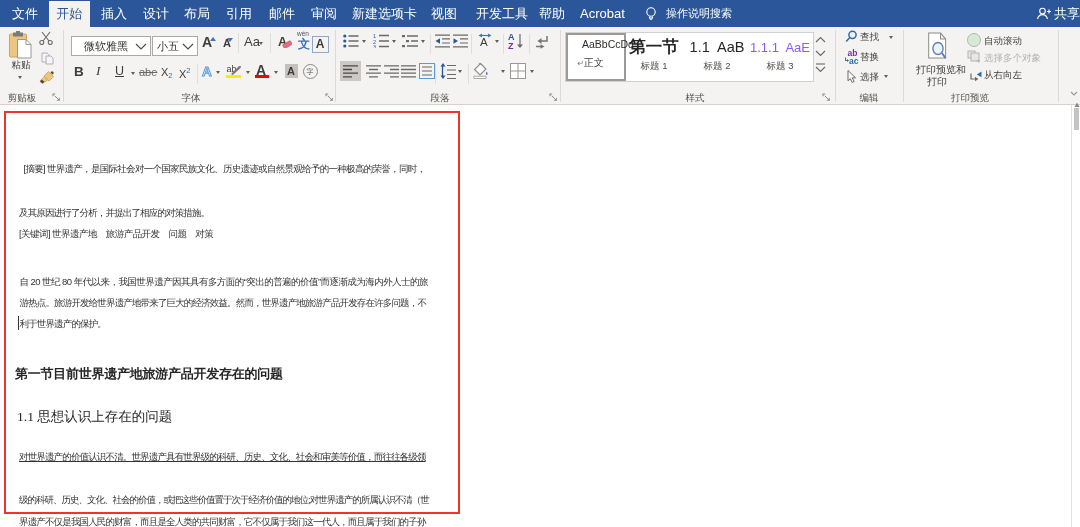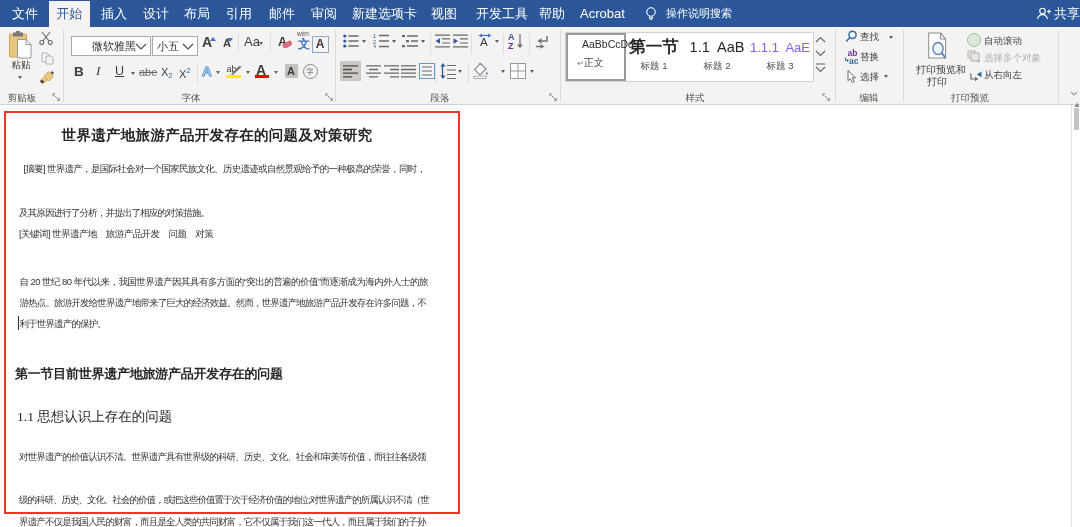--- a/index.html
+++ b/index.html
@@ -90,21 +90,21 @@
     </svg>
     <div class="glabel" style="left:2px;width:40px;">剪贴板</div>
     <svg class="abs launch" style="left:52px;top:66px;" width="9" height="9" viewBox="0 0 9 9">
         <path d="M1 3.2V1h2.2" stroke="#8a8886" fill="none" stroke-width="1.1"></path>
         <path d="M2.8 2.8l3 3" stroke="#8a8886" stroke-width="1"></path>
         <path d="M7.8 4.6v3.2H4.6z" fill="#8a8886"></path>
       </svg>
     <div class="vsep" style="left:63px;"></div>
 
     <div class="combo" style="left:71px;top:9px;width:78px;height:18px;">
-      <span style="padding-left:20px;">微软雅黑</span>
+      <span style="padding-left:12px;">微软雅黑</span>
       <svg class="abs" style="right:3px;top:6px;" width="12" height="7" viewBox="0 0 12 7">
           <path d="M1 1l5 5 5-5" fill="none" stroke="#4f4d4b" stroke-width="1.2"></path>
         </svg>
     </div>
     <div class="combo" style="left:152px;top:9px;width:44px;height:18px;">
       <span style="padding-left:4px;">小五</span>
       <svg class="abs" style="right:3px;top:6px;" width="12" height="7" viewBox="0 0 12 7">
           <path d="M1 1l5 5 5-5" fill="none" stroke="#4f4d4b" stroke-width="1.2"></path>
         </svg>
     </div>
@@ -369,31 +369,30 @@
       </svg>
     <div class="ltxt" style="left:984px;top:42px;">从右向左</div>
     <div class="glabel" style="left:930px;width:80px;">打印预览</div>
     <div class="vsep" style="left:1058px;"></div>
     <svg class="abs" style="left:1070px;top:64px;" width="8" height="6" viewBox="0 0 8 6">
         <path d="M1 1l3 3 3-3" fill="none" stroke="#9a9896" stroke-width="1.1"></path>
       </svg>
   </div>
   <div id="doc">
     <div id="redbox"></div>
-    <div class="tl" style="left:0px;top:22.5px;width:434px;text-align:center;font-size:14.5px;font-weight:bold;color:#262626;line-height:15px;letter-spacing:0.3px;">世界遗产地旅游产品开发存在的问题及对策研究</div>
     <div class="tl" style="left:23.5px;top:58px;letter-spacing:-0.7px;">[摘要] 世界遗产，是国际社会对一个国家民族文化、历史遗迹或自然景观给予的一种极高的荣誉，同时，</div>
     <div class="tl" style="left:19px;top:101.5px;letter-spacing:-0.85px;">及其原因进行了分析，并提出了相应的对策措施。</div>
     <div class="tl" style="left:19px;top:123px;letter-spacing:-0.55px;">[关键词] 世界遗产地　旅游产品开发　问题　对策</div>
     <div class="tl" style="left:19.5px;top:171px;letter-spacing:-0.55px;">自 20 世纪 80 年代以来，我国世界遗产因其具有多方面的“突出的普遍的价值”而逐渐成为海内外人士的旅</div>
     <div class="tl" style="left:19.5px;top:192px;letter-spacing:-0.85px;">游热点。旅游开发给世界遗产地带来了巨大的经济效益。然而，世界遗产地旅游产品开发存在许多问题，不</div>
     <div class="tl" style="left:19.5px;top:213px;letter-spacing:-0.85px;">利于世界遗产的保护。</div>
     <div class="abs" style="left:18px;top:210.5px;width:1px;height:14.5px;background:#333;"></div>
     <div class="tl" style="left:15px;top:260px;font-size:13px;font-weight:bold;color:#262626;line-height:18px;letter-spacing:-0.25px;">第一节目前世界遗产地旅游产品开发存在的问题</div>
     <div class="tl" style="left:17px;top:303.5px;font-size:13.5px;font-family:'Liberation Serif',serif;color:#262626;line-height:16px;">1.1 思想认识上存在的问题</div>
-    <div class="tl" style="left:19px;top:346px;letter-spacing:-0.85px;">对世界遗产的价值认识不清。世界遗产具有世界级的科研、历史、文化、社会和审美等价值，而往往各级领</div>
+    <div class="tl" style="left:19px;top:346px;letter-spacing:-0.85px;text-decoration:underline;">对世界遗产的价值认识不清。世界遗产具有世界级的科研、历史、文化、社会和审美等价值，而往往各级领</div>
     <div class="tl" style="left:19px;top:389px;letter-spacing:-1.0px;">级的科研、历史、文化、社会的价值，或把这些价值置于次于经济价值的地位;对世界遗产的所属认识不清（世</div>
     <div class="tl" style="left:19px;top:410.5px;letter-spacing:-0.85px;">界遗产不仅是我国人民的财富，而且是全人类的共同财富，它不仅属于我们这一代人，而且属于我们的子孙</div>
 
     <div class="abs" style="left:1071px;top:0;width:1px;height:422px;background:#e4e2e0;"></div>
     <svg class="abs" style="left:1073.5px;top:-3px;" width="6" height="6" viewBox="0 0 6 6">
         <path d="M3 0.5L0.5 5h5z" fill="#8a8886"></path>
       </svg>
     <div class="abs" style="left:1074px;top:3px;width:5px;height:22px;background:#c6c4c2;"></div>
   </div>
 </div>

